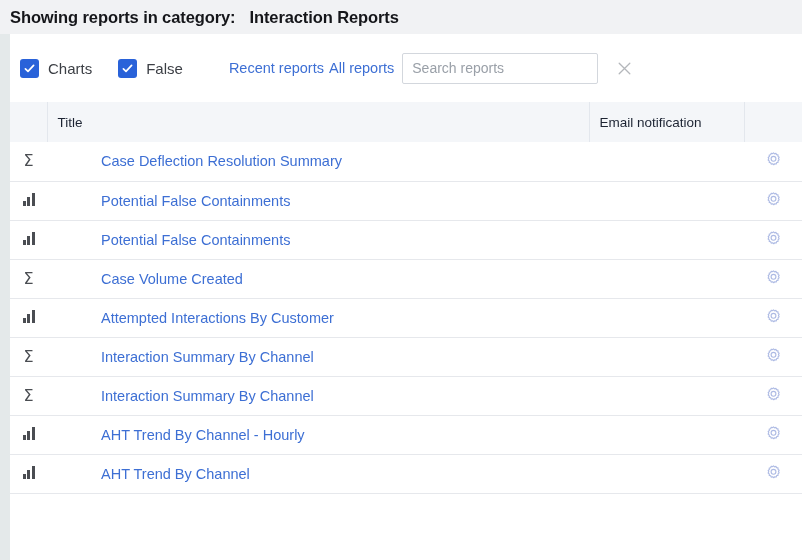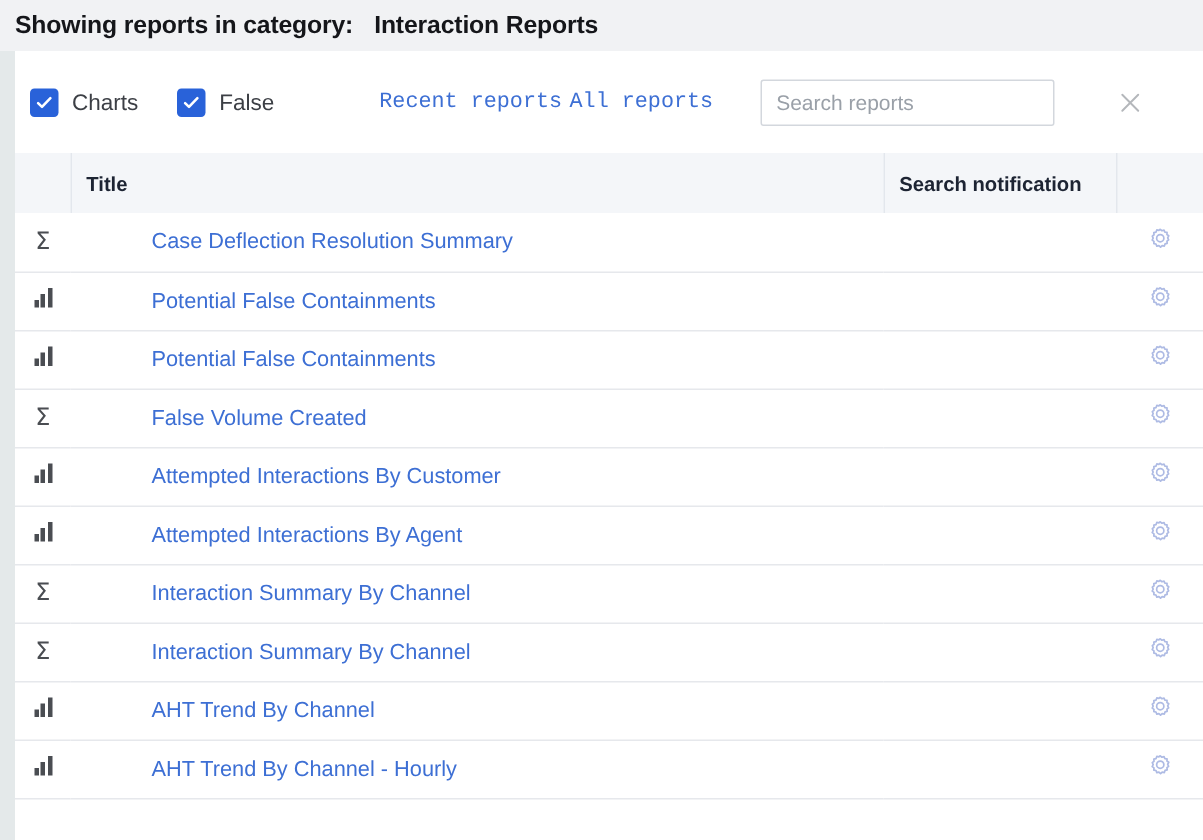--- a/index.html
+++ b/index.html
@@ -50,21 +50,20 @@
     overflow: hidden;
   }
 
   
   .toolbar {
     display: flex;
     align-items: center;
     height: 68px;
     padding: 0 0 0 10px;
     box-sizing: border-box;
-    gap: 24px;
   }
   .checkbox-group {
     display: flex;
     align-items: center;
   }
   .cb-item {
     display: flex;
     align-items: center;
     margin-right: 26px;
     cursor: pointer;
@@ -85,21 +84,20 @@
     margin-left: 9px;
     font-size: 15px;
     color: #3c3f45;
     white-space: nowrap;
   }
 
   .tool-links {
     display: flex;
     align-items: center;
     margin-left: 20px;
-    font-family: Liberation Mono, monospace;
   }
   .tool-link {
     font-size: 14.5px;
     color: #3d6fd4;
     text-decoration: none;
     white-space: nowrap;
     cursor: pointer;
   }
   .tool-link + .tool-link { margin-left: 5px; text-align: right; }
 
@@ -134,21 +132,21 @@
   .table {
     width: 100%;
     border-collapse: collapse;
     table-layout: fixed;
     margin: 0;
   }
   .table thead th {
     background: #f4f6f9;
     height: 40px;
     font-size: 13.5px;
-    font-weight: bold;
+    font-weight: normal;
     color: #1d2433;
     text-align: left;
     padding: 0 10px;
     border-left: 1px solid #e3e7ed;
     box-sizing: border-box;
     vertical-align: middle;
   }
   .table thead th.col-icon { border-left: none; width: 37px; padding: 0; }
   .table thead th.col-title { width: 542px; }
   .table thead th.col-email { width: 155px; }
@@ -244,21 +242,21 @@
           <path d="M2.2 2.2 L12.8 12.8 M12.8 2.2 L2.2 12.8" stroke="#b4b7bb" stroke-width="1.3" stroke-linecap="round"></path>
         </svg>
       </div>
     </div>
 
     <table class="table">
       <thead>
         <tr>
           <th class="col-icon"></th>
           <th class="col-title">Title</th>
-          <th class="col-email">Search notification</th>
+          <th class="col-email">Email notification</th>
           <th class="col-gear"></th>
         </tr>
       </thead>
       <tbody id="table-body">
           <tr>
             <td class="col-icon"><span class="type-sigma">Σ</span></td>
             <td class="col-title"><a class="row-title">Case Deflection Resolution Summary</a></td>
             <td class="col-email"></td>
             <td class="col-gear"><span class="gear-icon"><svg width="17" height="17" viewBox="0 0 24 24" aria-hidden="true">
                   <path fill="none" stroke="#aebbe4" stroke-width="1.6" stroke-linejoin="round" d="M12 2.6 13.55 4.0 15.55 3.4 16.35 5.3 18.4 5.5 18.3 7.6 20.0 8.75 19.0 10.6 19.9 12.5 18.3 13.85 18.55 15.95 16.5 16.4 15.85 18.4 13.8 18.0 12.3 19.45 10.75 18.0 8.75 18.5 8.0 16.5 5.95 16.1 6.1 14.0 4.4 12.85 5.35 11.0 4.5 9.1 6.15 7.8 5.95 5.7 8.0 5.25 8.75 3.25 10.7 3.7 Z"></path>
@@ -286,47 +284,34 @@
               </span></td>
             <td class="col-title"><a class="row-title">Potential False Containments</a></td>
             <td class="col-email"></td>
             <td class="col-gear"><span class="gear-icon"><svg width="17" height="17" viewBox="0 0 24 24" aria-hidden="true">
                   <path fill="none" stroke="#aebbe4" stroke-width="1.6" stroke-linejoin="round" d="M12 2.6 13.55 4.0 15.55 3.4 16.35 5.3 18.4 5.5 18.3 7.6 20.0 8.75 19.0 10.6 19.9 12.5 18.3 13.85 18.55 15.95 16.5 16.4 15.85 18.4 13.8 18.0 12.3 19.45 10.75 18.0 8.75 18.5 8.0 16.5 5.95 16.1 6.1 14.0 4.4 12.85 5.35 11.0 4.5 9.1 6.15 7.8 5.95 5.7 8.0 5.25 8.75 3.25 10.7 3.7 Z"></path>
                   <circle cx="12" cy="11" r="3.4" fill="none" stroke="#aebbe4" stroke-width="1.6"></circle>
                 </svg></span></td>
           </tr>
           <tr>
             <td class="col-icon"><span class="type-sigma">Σ</span></td>
-            <td class="col-title"><a class="row-title">False Volume Created</a></td>
+            <td class="col-title"><a class="row-title">Case Volume Created</a></td>
             <td class="col-email"></td>
             <td class="col-gear"><span class="gear-icon"><svg width="17" height="17" viewBox="0 0 24 24" aria-hidden="true">
                   <path fill="none" stroke="#aebbe4" stroke-width="1.6" stroke-linejoin="round" d="M12 2.6 13.55 4.0 15.55 3.4 16.35 5.3 18.4 5.5 18.3 7.6 20.0 8.75 19.0 10.6 19.9 12.5 18.3 13.85 18.55 15.95 16.5 16.4 15.85 18.4 13.8 18.0 12.3 19.45 10.75 18.0 8.75 18.5 8.0 16.5 5.95 16.1 6.1 14.0 4.4 12.85 5.35 11.0 4.5 9.1 6.15 7.8 5.95 5.7 8.0 5.25 8.75 3.25 10.7 3.7 Z"></path>
                   <circle cx="12" cy="11" r="3.4" fill="none" stroke="#aebbe4" stroke-width="1.6"></circle>
                 </svg></span></td>
           </tr>
           <tr>
             <td class="col-icon"><span class="type-bars">
                 <i class="b1"></i>
                 <i class="b2"></i>
                 <i class="b3"></i>
               </span></td>
             <td class="col-title"><a class="row-title">Attempted Interactions By Customer</a></td>
-            <td class="col-email"></td>
-            <td class="col-gear"><span class="gear-icon"><svg width="17" height="17" viewBox="0 0 24 24" aria-hidden="true">
-                  <path fill="none" stroke="#aebbe4" stroke-width="1.6" stroke-linejoin="round" d="M12 2.6 13.55 4.0 15.55 3.4 16.35 5.3 18.4 5.5 18.3 7.6 20.0 8.75 19.0 10.6 19.9 12.5 18.3 13.85 18.55 15.95 16.5 16.4 15.85 18.4 13.8 18.0 12.3 19.45 10.75 18.0 8.75 18.5 8.0 16.5 5.95 16.1 6.1 14.0 4.4 12.85 5.35 11.0 4.5 9.1 6.15 7.8 5.95 5.7 8.0 5.25 8.75 3.25 10.7 3.7 Z"></path>
-                  <circle cx="12" cy="11" r="3.4" fill="none" stroke="#aebbe4" stroke-width="1.6"></circle>
-                </svg></span></td>
-          </tr>
-          <tr>
-            <td class="col-icon"><span class="type-bars">
-                <i class="b1"></i>
-                <i class="b2"></i>
-                <i class="b3"></i>
-              </span></td>
-            <td class="col-title"><a class="row-title">Attempted Interactions By Agent</a></td>
             <td class="col-email"></td>
             <td class="col-gear"><span class="gear-icon"><svg width="17" height="17" viewBox="0 0 24 24" aria-hidden="true">
                   <path fill="none" stroke="#aebbe4" stroke-width="1.6" stroke-linejoin="round" d="M12 2.6 13.55 4.0 15.55 3.4 16.35 5.3 18.4 5.5 18.3 7.6 20.0 8.75 19.0 10.6 19.9 12.5 18.3 13.85 18.55 15.95 16.5 16.4 15.85 18.4 13.8 18.0 12.3 19.45 10.75 18.0 8.75 18.5 8.0 16.5 5.95 16.1 6.1 14.0 4.4 12.85 5.35 11.0 4.5 9.1 6.15 7.8 5.95 5.7 8.0 5.25 8.75 3.25 10.7 3.7 Z"></path>
                   <circle cx="12" cy="11" r="3.4" fill="none" stroke="#aebbe4" stroke-width="1.6"></circle>
                 </svg></span></td>
           </tr>
           <tr>
             <td class="col-icon"><span class="type-sigma">Σ</span></td>
             <td class="col-title"><a class="row-title">Interaction Summary By Channel</a></td>
             <td class="col-email"></td>
@@ -343,34 +328,34 @@
                   <path fill="none" stroke="#aebbe4" stroke-width="1.6" stroke-linejoin="round" d="M12 2.6 13.55 4.0 15.55 3.4 16.35 5.3 18.4 5.5 18.3 7.6 20.0 8.75 19.0 10.6 19.9 12.5 18.3 13.85 18.55 15.95 16.5 16.4 15.85 18.4 13.8 18.0 12.3 19.45 10.75 18.0 8.75 18.5 8.0 16.5 5.95 16.1 6.1 14.0 4.4 12.85 5.35 11.0 4.5 9.1 6.15 7.8 5.95 5.7 8.0 5.25 8.75 3.25 10.7 3.7 Z"></path>
                   <circle cx="12" cy="11" r="3.4" fill="none" stroke="#aebbe4" stroke-width="1.6"></circle>
                 </svg></span></td>
           </tr>
           <tr>
             <td class="col-icon"><span class="type-bars">
                 <i class="b1"></i>
                 <i class="b2"></i>
                 <i class="b3"></i>
               </span></td>
+            <td class="col-title"><a class="row-title">AHT Trend By Channel - Hourly</a></td>
+            <td class="col-email"></td>
+            <td class="col-gear"><span class="gear-icon"><svg width="17" height="17" viewBox="0 0 24 24" aria-hidden="true">
+                  <path fill="none" stroke="#aebbe4" stroke-width="1.6" stroke-linejoin="round" d="M12 2.6 13.55 4.0 15.55 3.4 16.35 5.3 18.4 5.5 18.3 7.6 20.0 8.75 19.0 10.6 19.9 12.5 18.3 13.85 18.55 15.95 16.5 16.4 15.85 18.4 13.8 18.0 12.3 19.45 10.75 18.0 8.75 18.5 8.0 16.5 5.95 16.1 6.1 14.0 4.4 12.85 5.35 11.0 4.5 9.1 6.15 7.8 5.95 5.7 8.0 5.25 8.75 3.25 10.7 3.7 Z"></path>
+                  <circle cx="12" cy="11" r="3.4" fill="none" stroke="#aebbe4" stroke-width="1.6"></circle>
+                </svg></span></td>
+          </tr>
+          <tr>
+            <td class="col-icon"><span class="type-bars">
+                <i class="b1"></i>
+                <i class="b2"></i>
+                <i class="b3"></i>
+              </span></td>
             <td class="col-title"><a class="row-title">AHT Trend By Channel</a></td>
-            <td class="col-email"></td>
-            <td class="col-gear"><span class="gear-icon"><svg width="17" height="17" viewBox="0 0 24 24" aria-hidden="true">
-                  <path fill="none" stroke="#aebbe4" stroke-width="1.6" stroke-linejoin="round" d="M12 2.6 13.55 4.0 15.55 3.4 16.35 5.3 18.4 5.5 18.3 7.6 20.0 8.75 19.0 10.6 19.9 12.5 18.3 13.85 18.55 15.95 16.5 16.4 15.85 18.4 13.8 18.0 12.3 19.45 10.75 18.0 8.75 18.5 8.0 16.5 5.95 16.1 6.1 14.0 4.4 12.85 5.35 11.0 4.5 9.1 6.15 7.8 5.95 5.7 8.0 5.25 8.75 3.25 10.7 3.7 Z"></path>
-                  <circle cx="12" cy="11" r="3.4" fill="none" stroke="#aebbe4" stroke-width="1.6"></circle>
-                </svg></span></td>
-          </tr>
-          <tr>
-            <td class="col-icon"><span class="type-bars">
-                <i class="b1"></i>
-                <i class="b2"></i>
-                <i class="b3"></i>
-              </span></td>
-            <td class="col-title"><a class="row-title">AHT Trend By Channel - Hourly</a></td>
             <td class="col-email"></td>
             <td class="col-gear"><span class="gear-icon"><svg width="17" height="17" viewBox="0 0 24 24" aria-hidden="true">
                   <path fill="none" stroke="#aebbe4" stroke-width="1.6" stroke-linejoin="round" d="M12 2.6 13.55 4.0 15.55 3.4 16.35 5.3 18.4 5.5 18.3 7.6 20.0 8.75 19.0 10.6 19.9 12.5 18.3 13.85 18.55 15.95 16.5 16.4 15.85 18.4 13.8 18.0 12.3 19.45 10.75 18.0 8.75 18.5 8.0 16.5 5.95 16.1 6.1 14.0 4.4 12.85 5.35 11.0 4.5 9.1 6.15 7.8 5.95 5.7 8.0 5.25 8.75 3.25 10.7 3.7 Z"></path>
                   <circle cx="12" cy="11" r="3.4" fill="none" stroke="#aebbe4" stroke-width="1.6"></circle>
                 </svg></span></td>
           </tr>
         </tbody>
     </table>
 
   </div>

